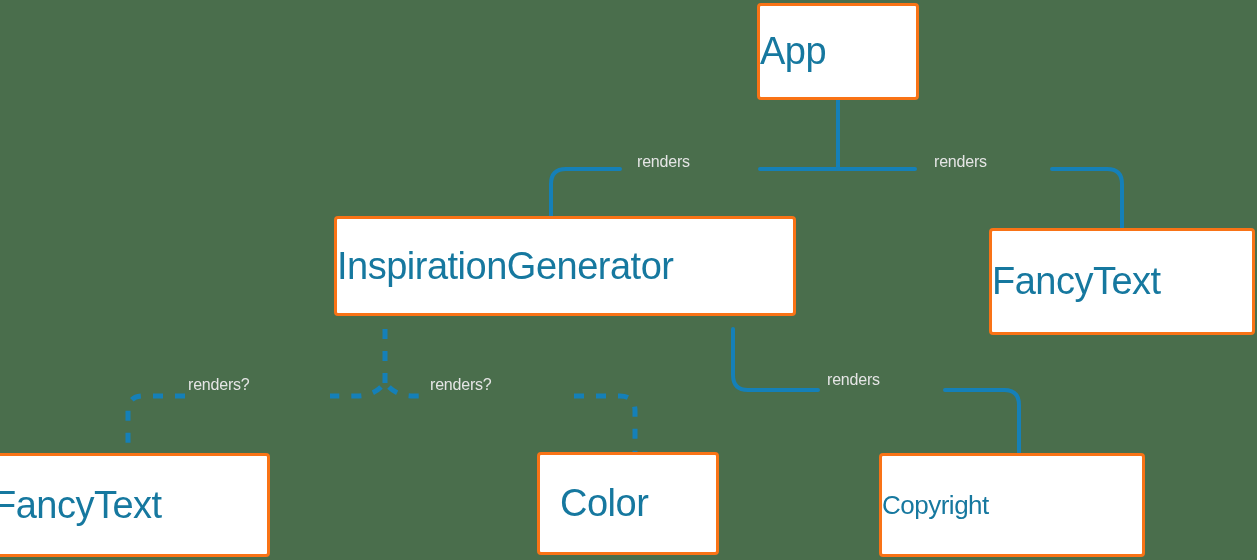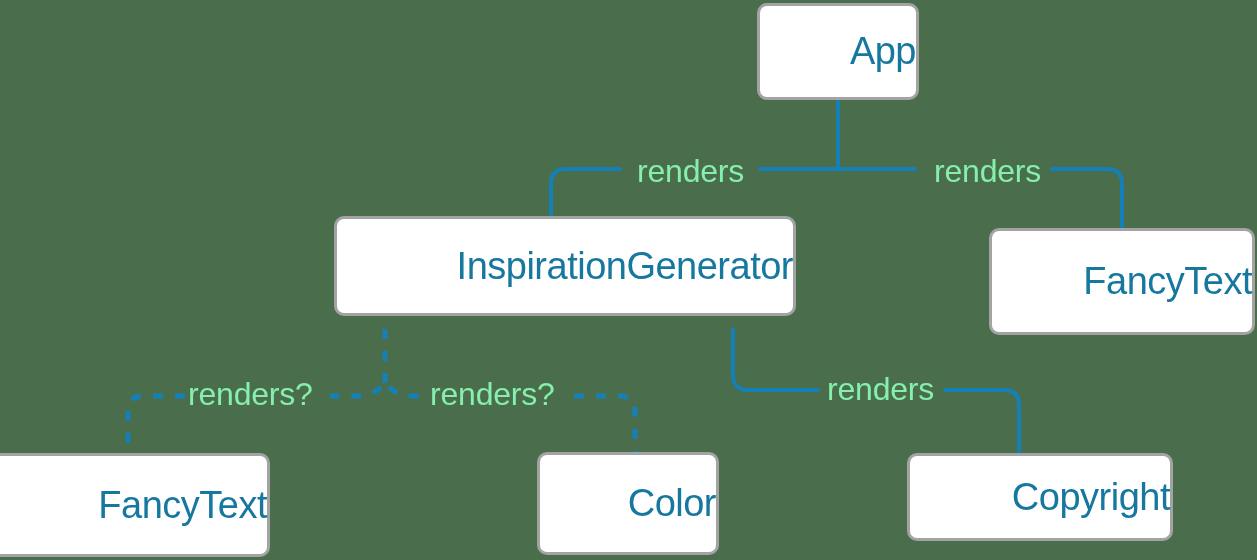--- a/index.html
+++ b/index.html
@@ -21,40 +21,40 @@
   svg.edges {
     position: absolute;
     left: 0;
     top: 0;
     width: 1257px;
     height: 560px;
   }
   .node {
     position: absolute;
     background: #ffffff;
-    border: 3px solid #a3a3a3;
-    border-radius: 10px;
+    border: 3px solid #f97316;
+    border-radius: 4px;
     box-sizing: border-box;
     display: flex;
     align-items: center;
-    justify-content: flex-end;
+    justify-content: flex-start;
     color: #16789f;
     font-family: "Liberation Sans", sans-serif;
     font-weight: 400;
     letter-spacing: -0.5px;
     z-index: 5;
   }
   .node-label {
     white-space: nowrap;
   }
   .edge-label {
     position: absolute;
-    color: #86efac;
+    color: #e5e5e5;
     font-family: "Liberation Sans", sans-serif;
-    font-size: 32px;
+    font-size: 16px;
     font-weight: 400;
     letter-spacing: -0.2px;
     white-space: nowrap;
     z-index: 6;
   }
 </style>
 </head>
 <body>
 
 <div id="diagram-root">
@@ -85,25 +85,25 @@
   </div>
 
   <div class="node" style="left:989px; top:228px; width:266px; height:107px; font-size:38px;">
     <span class="node-label">FancyText</span>
   </div>
 
   <div class="node" style="left:-10px; top:453px; width:280px; height:104px; font-size:38px;">
     <span class="node-label">FancyText</span>
   </div>
 
-  <div class="node" style="left:537px; top:452px; width:182px; height:103px; font-size:38px;">
+  <div class="node" style="left:537px; top:452px; width:182px; height:103px; font-size:38px;padding-left:20px;">
     <span class="node-label">Color</span>
   </div>
 
-  <div class="node" style="left:879px; top:453px; width:266px; height:88px; font-size:38px;margin-left:28px;">
+  <div class="node" style="left:879px; top:453px; width:266px; height:104px; font-size:26px;">
     <span class="node-label">Copyright</span>
   </div>
 
   <div class="edge-label" style="left:637px; top:153px;">renders</div>
 
   <div class="edge-label" style="left:934px; top:153px;">renders</div>
 
   <div class="edge-label" style="left:188px; top:376px;">renders?</div>
 
   <div class="edge-label" style="left:430px; top:376px;">renders?</div>

